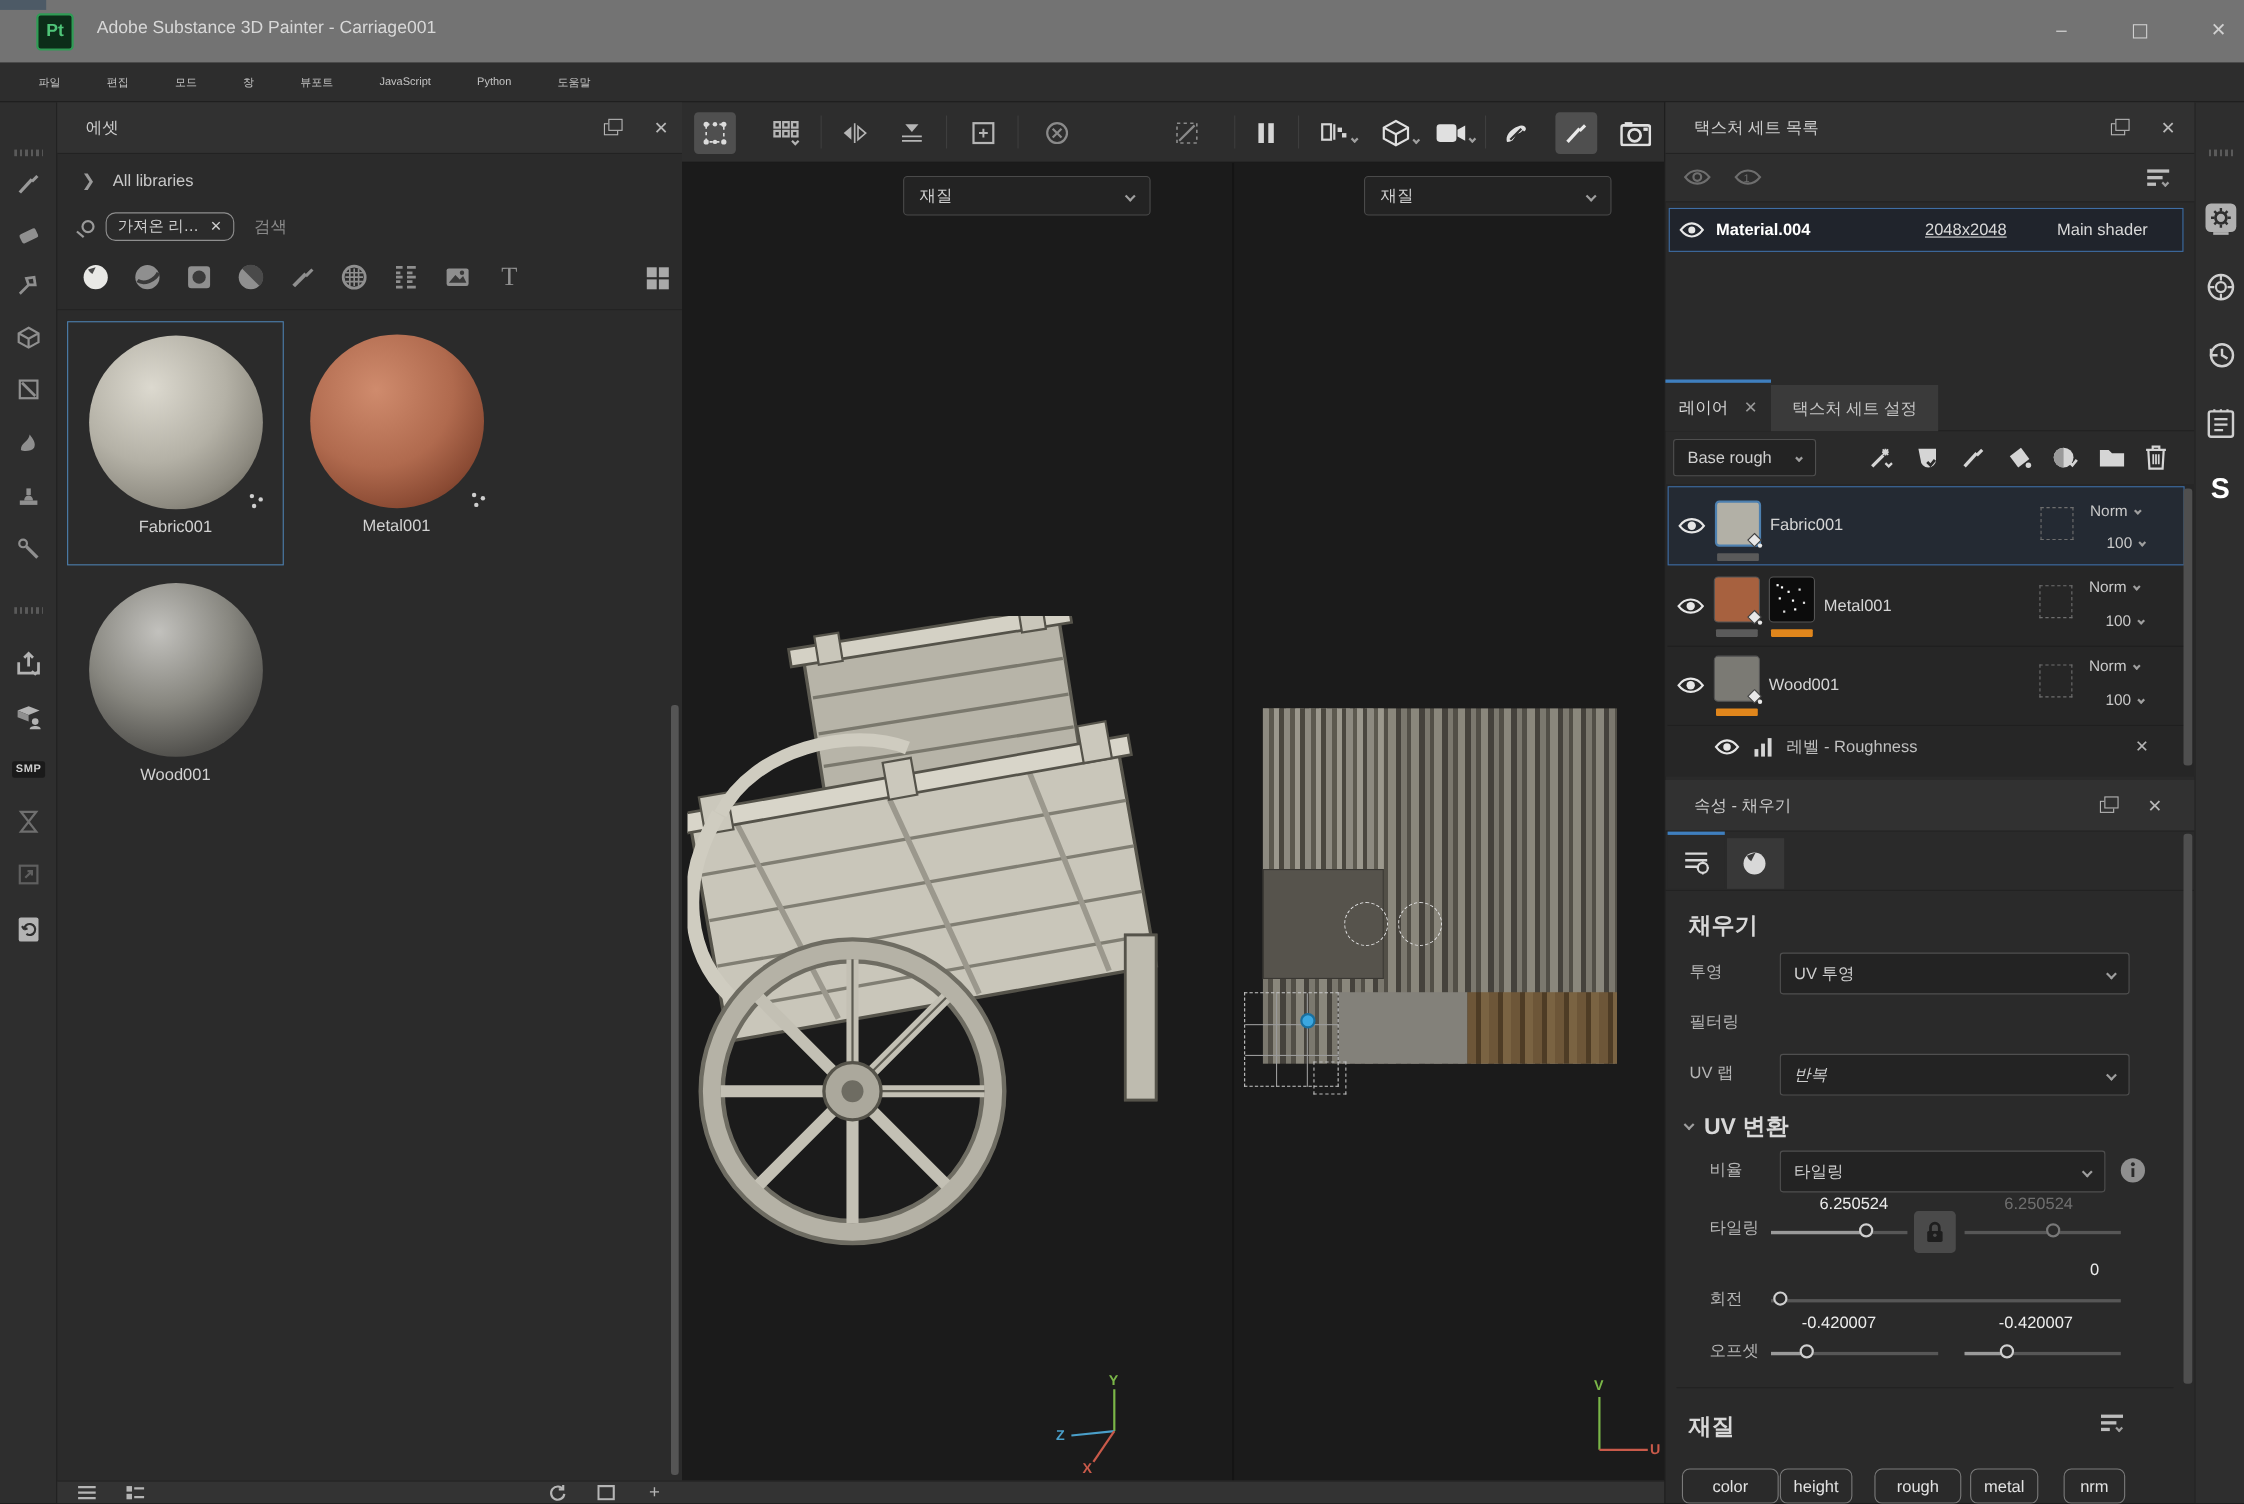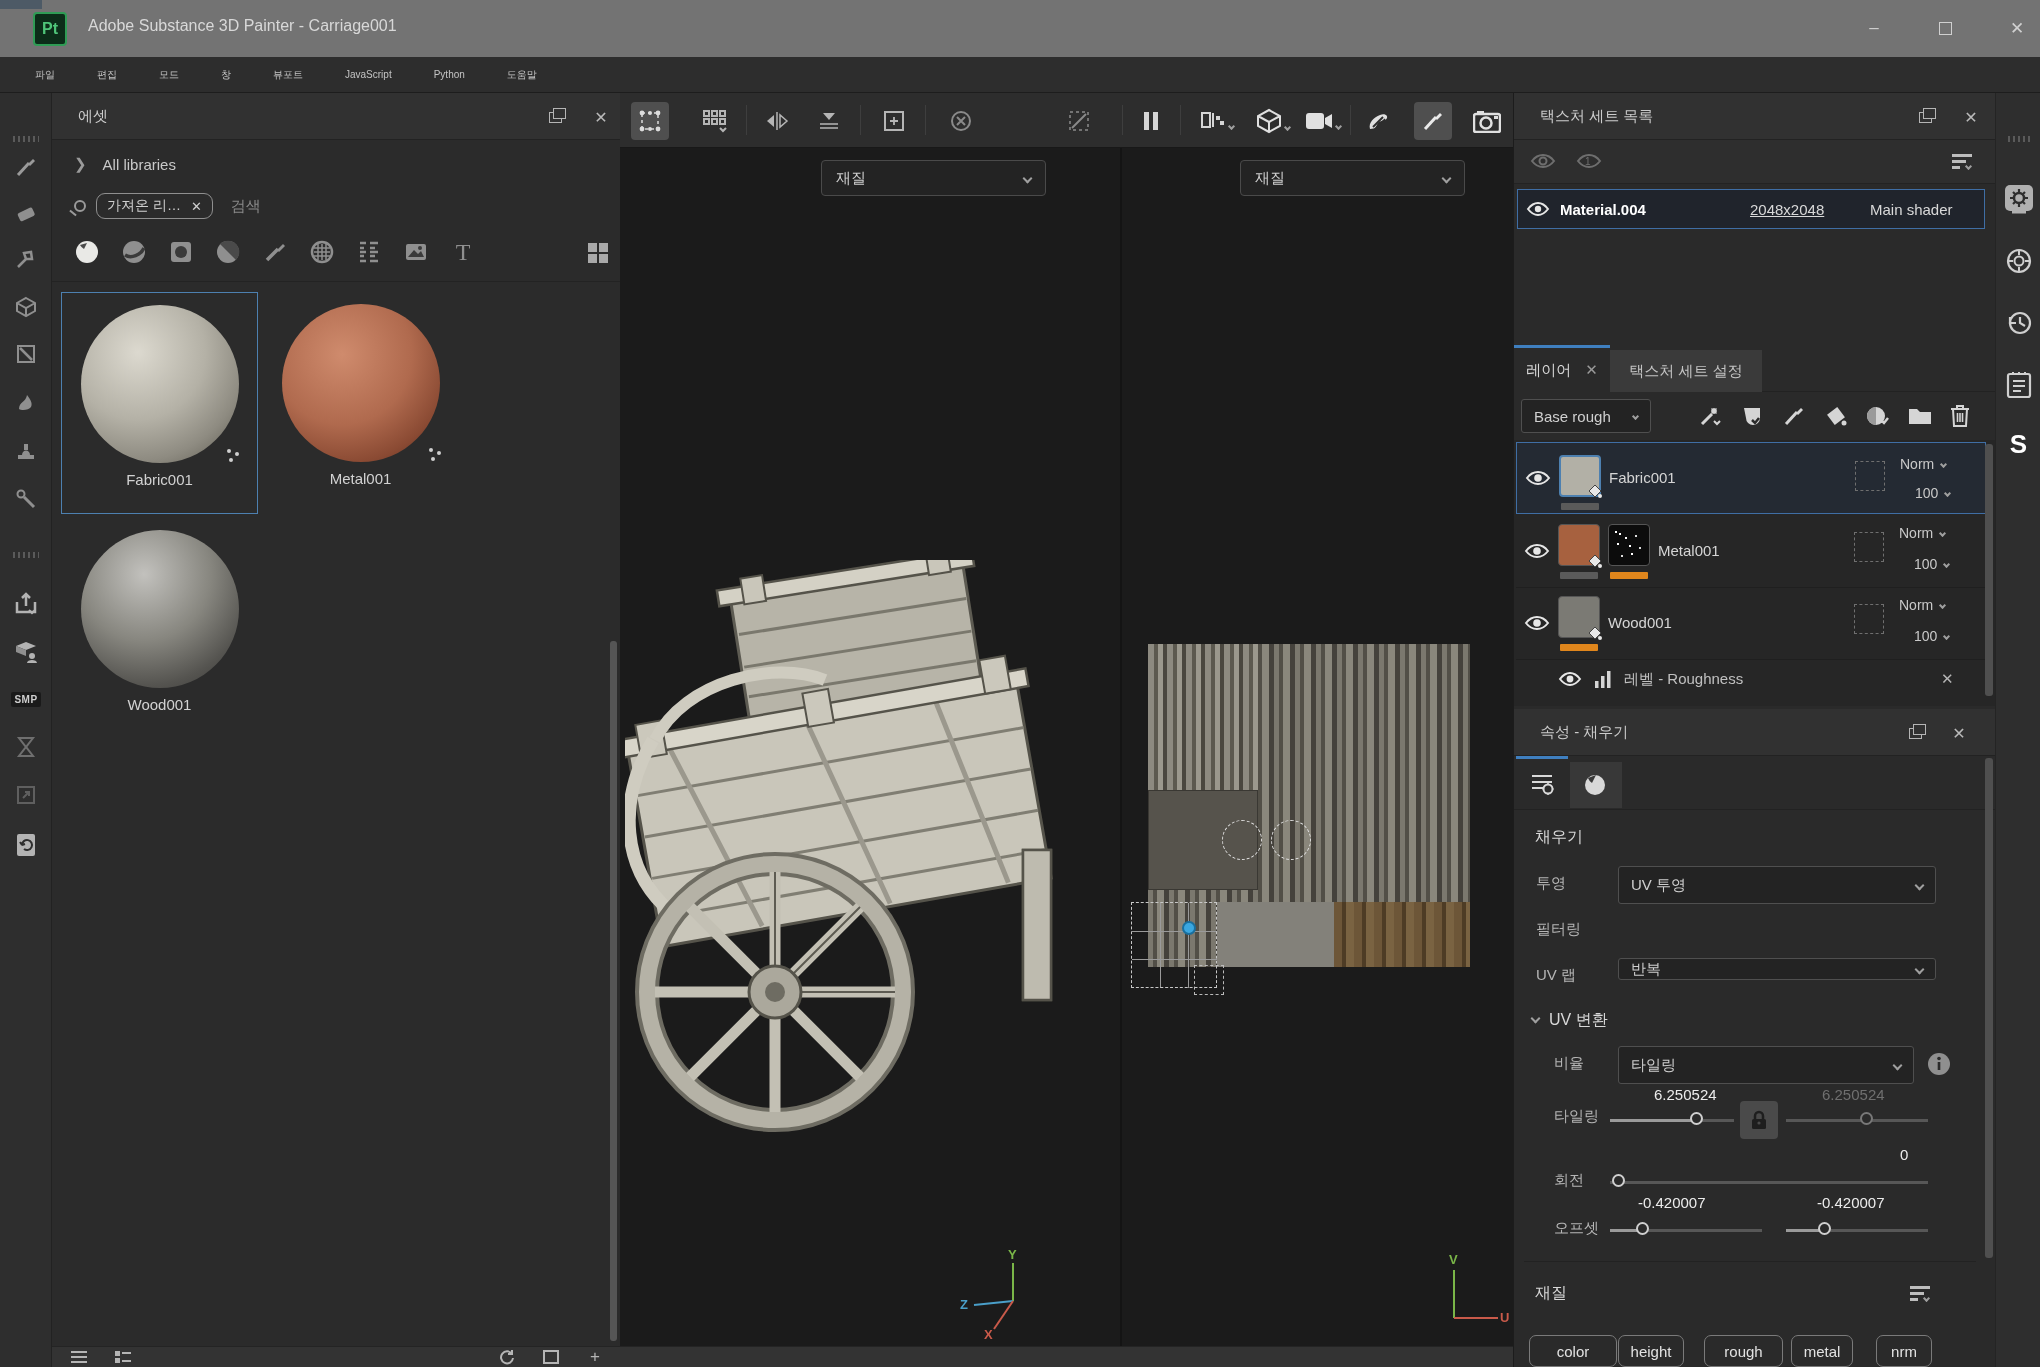--- a/index.html
+++ b/index.html
@@ -112,21 +112,21 @@
   .bar{position:absolute;height:7px;border-radius:1px;}
   .normlbl{position:absolute;font-size:14px;color:#c9c9c9;display:flex;gap:7px;align-items:center;}
   .dashedbox{position:absolute;width:30px;height:30px;border:1.5px dashed #6f6f6f;}
   .bucket-mini{position:absolute;right:-4px;bottom:-4px;}
   .fxrow{position:absolute;left:2px;width:470px;height:38px;display:flex;align-items:center;font-size:15px;color:#c0c0c0;}
   .r-scroll{position:absolute;left:471px;width:8px;background:#4f4f4f;border-radius:3px;}
   .prop-label{position:absolute;font-size:15px;color:#b5b5b5;}
   .ptab{position:absolute;top:0;width:52px;height:52px;display:flex;align-items:center;justify-content:center;}
   .ptab.active{border-top:3px solid #3f7fbf;background:#2a2a2a;}
   .ptab.inactive{background:#383838;top:6px;height:46px;}
-  .sec-h{position:absolute;font-size:16px;font-weight:normal;color:#d8d8d8;}
+  .sec-h{position:absolute;font-size:21px;font-weight:bold;color:#d8d8d8;}
   .track{position:absolute;height:3px;background:#575757;}
   .track .done{position:absolute;left:0;top:0;height:3px;background:#9a9a9a;}
   .knob{position:absolute;width:13px;height:13px;border:2.5px solid #cfcfcf;border-radius:50%;background:#2a2a2a;top:-7px;}
   .knob.dim{border-color:#787878;}
   .val{position:absolute;font-size:15px;color:#ececec;}
   .val.dim{color:#6f6f6f;}
   .lockbtn{position:absolute;width:38px;height:38px;background:#4a4a4a;border-radius:4px;display:flex;align-items:center;justify-content:center;}
   .chanbtn{position:absolute;top:0;height:32px;border:1.5px solid #7a7a7a;border-radius:7px;background:transparent;
            color:#e2e2e2;font-size:15px;display:flex;align-items:center;justify-content:center;font-family:inherit;}
   .sort-ic{width:20px;height:14px;position:relative;}
@@ -786,21 +786,21 @@
 
     <span class="prop-label" style="left:22px;top:781px;">투영</span>
     <div class="dd abs" style="left:104px;top:773px;width:318px;height:38px;">
       <span>UV 투영</span>
         <span class="cv"></span>
     </div>
 
     <span class="prop-label" style="left:22px;top:827px;">필터링</span>
 
     <span class="prop-label" style="left:22px;top:873px;">UV 랩</span>
-    <div class="dd abs" style="left:104px;top:865px;width:318px;height:22px;">
+    <div class="dd abs" style="left:104px;top:865px;width:318px;height:38px;font-style:italic;">
       <span>반복</span>
         <span class="cv"></span>
     </div>
 
     <div class="abs" style="left:18px;top:917px;display:flex;align-items:center;gap:10px;">
       <span class="cv" style="transform:rotate(45deg);margin-top:-4px;"></span>
       <span class="sec-h" style="position:static;">UV 변환</span>
     </div>
 
     <span class="prop-label" style="left:40px;top:961px;">비율</span>

